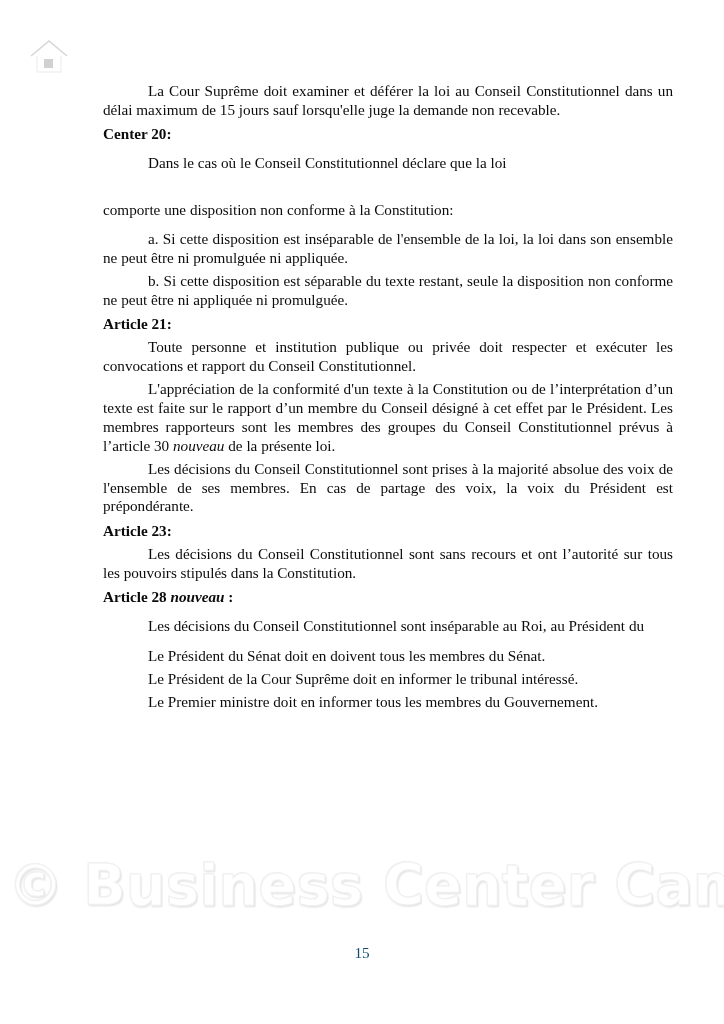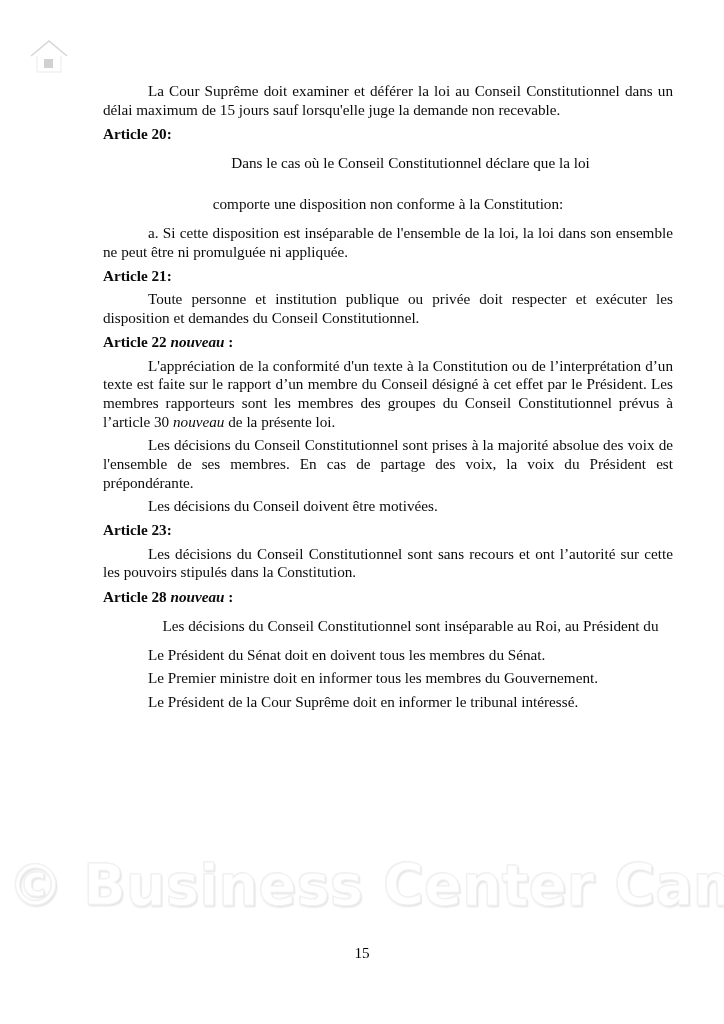--- a/index.html
+++ b/index.html
@@ -41,24 +41,24 @@
     font-size: 15.2px;
     line-height: 1.235;
     text-align: justify;
     text-indent: 45px;
     -webkit-hyphens: none;
     hyphens: none;
   }
   p.para.no-indent { text-indent: 0; }
   p.para.loose {
     line-height: 1.92;
-    text-align: center;
+    text-align: left;
     margin-bottom: 0;
   }
-  p.para.tight-follow { margin-top: 11px; }
+  p.para.tight-follow { margin-top: 17px; }
 
   h2.article-head {
     margin: 0.10em 0 0.30em 0;
     font-size: 15.2px;
     line-height: 1.30;
     font-weight: bold;
     text-indent: 0;
     text-align: left;
   }
   h2.article-head .nouveau {
@@ -96,90 +96,85 @@
 
   
   .page-number {
     position: absolute;
     left: 0;
     top: 944px;
     width: 724px;
     text-align: center;
     font-size: 15.2px;
     font-family: "Liberation Serif", "DejaVu Serif", serif;
-    color: #000000;
+    color: #0c4a6e;
   }
 </style>
 </head>
 <body>
 
 <div class="page">
 
   <div class="home-icon-wrap">
     <svg width="44" height="42" viewBox="0 0 44 42" aria-hidden="true">
       <path d="M4 20 L22 5 L40 20" fill="none" stroke="#9a9a9a" stroke-width="1.6"></path>
       <path d="M10 20 L10 36 L34 36 L34 20" fill="none" stroke="#dcdcdc" stroke-width="1.4"></path>
       <rect x="17" y="23" width="9" height="9" fill="#8e8e8e"></rect>
     </svg>
   </div>
 
   <div class="doc-body">
 
     <p class="para">La Cour Suprême doit examiner et déférer la loi au Conseil Constitutionnel dans un délai maximum de 15 jours sauf lorsqu'elle juge la demande non recevable.</p>
 
-    <h2 class="article-head">Article 20:</h2>
+    <h2 class="article-head">Center 20:</h2>
 
     <p class="para loose">Dans le cas où le Conseil Constitutionnel déclare que la loi</p>
 
     <p class="para loose no-indent tight-follow">comporte une disposition non conforme à la Constitution:</p>
 
     <div class="spacer-sm"></div>
 
     <p class="para">a. Si cette disposition est inséparable de l'ensemble de la loi, la loi dans son ensemble ne peut être ni promulguée ni appliquée.</p>
 
+    <p class="para">b. Si cette disposition est séparable du texte restant, seule la disposition non conforme ne peut être ni appliquée ni promulguée.</p>
 
     <h2 class="article-head">Article 21:</h2>
 
 
-    <p class="para">Toute personne et institution publique ou privée doit respecter et exécuter les disposition et demandes du Conseil Constitutionnel.</p>
+    <p class="para">Toute personne et institution publique ou privée doit respecter et exécuter les convocations et rapport du Conseil Constitutionnel.</p>
 
-    <h2 class="article-head">
-      <span>Article 22</span>
-      <span class="nouveau">nouveau</span>
-      <span>:</span>
-    </h2>
 
 
     <p class="para"><span>L'appréciation de la conformité d'un texte à la Constitution ou de l’interprétation d’un texte est faite sur le rapport d’un membre du Conseil désigné à cet effet par le Président. Les membres rapporteurs sont les membres des groupes du Conseil Constitutionnel prévus à l’article 30 </span><span class="ital">nouveau</span><span> de la présente loi.</span></p>
 
     <p class="para">Les décisions du Conseil Constitutionnel sont prises à la majorité absolue des voix de l'ensemble de ses membres. En cas de partage des voix, la voix du Président est prépondérante.</p>
 
-    <p class="para">Les décisions du Conseil doivent être motivées.</p>
 
     <h2 class="article-head">Article 23:</h2>
 
-    <p class="para">Les décisions du Conseil Constitutionnel sont sans recours et ont l’autorité sur cette les pouvoirs stipulés dans la Constitution.</p>
+    <p class="para">Les décisions du Conseil Constitutionnel sont sans recours et ont l’autorité sur tous les pouvoirs stipulés dans la Constitution.</p>
 
     <h2 class="article-head">
       <span>Article 28</span>
       <span class="nouveau">nouveau</span>
       <span>:</span>
     </h2>
 
     <p class="para loose">Les décisions du Conseil Constitutionnel sont inséparable au Roi, au Président du</p>
 
 
     <div class="spacer-sm"></div>
 
     <p class="para">Le Président du Sénat doit en doivent tous les membres du Sénat.</p>
 
 
+    <p class="para">Le Président de la Cour Suprême doit en informer le tribunal intéressé.</p>
+
     <p class="para">Le Premier ministre doit en informer tous les membres du Gouvernement.</p>
-
-    <p class="para">Le Président de la Cour Suprême doit en informer le tribunal intéressé.</p>
 
   </div>
 
   <div class="watermark">© Business Center Cambodia</div>
 
   <div class="page-number">15</div>
 
 </div>
 
 </body></html>

